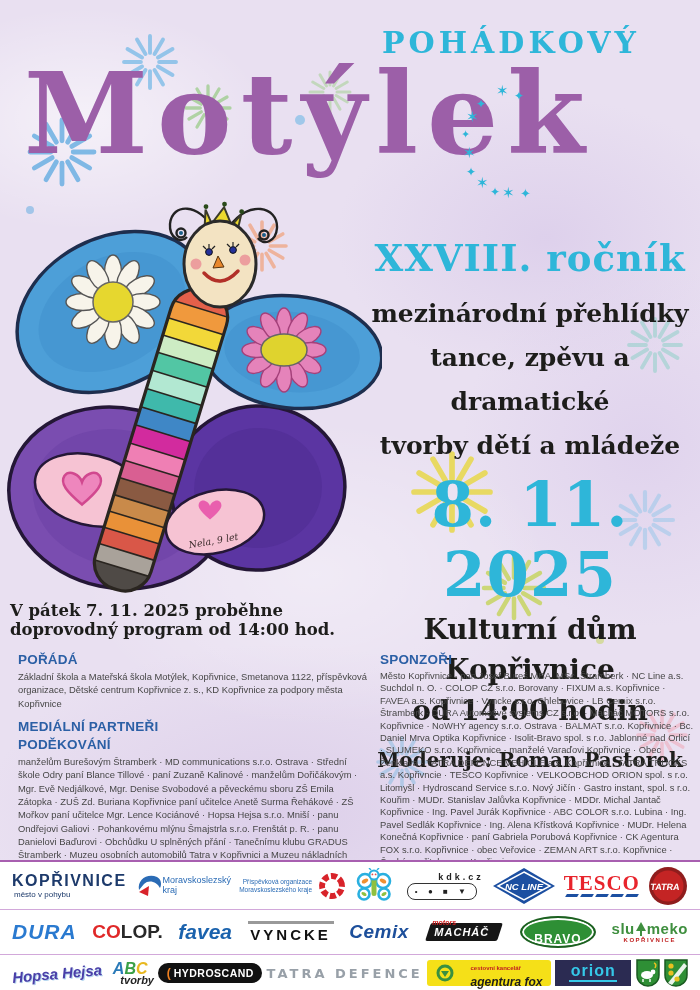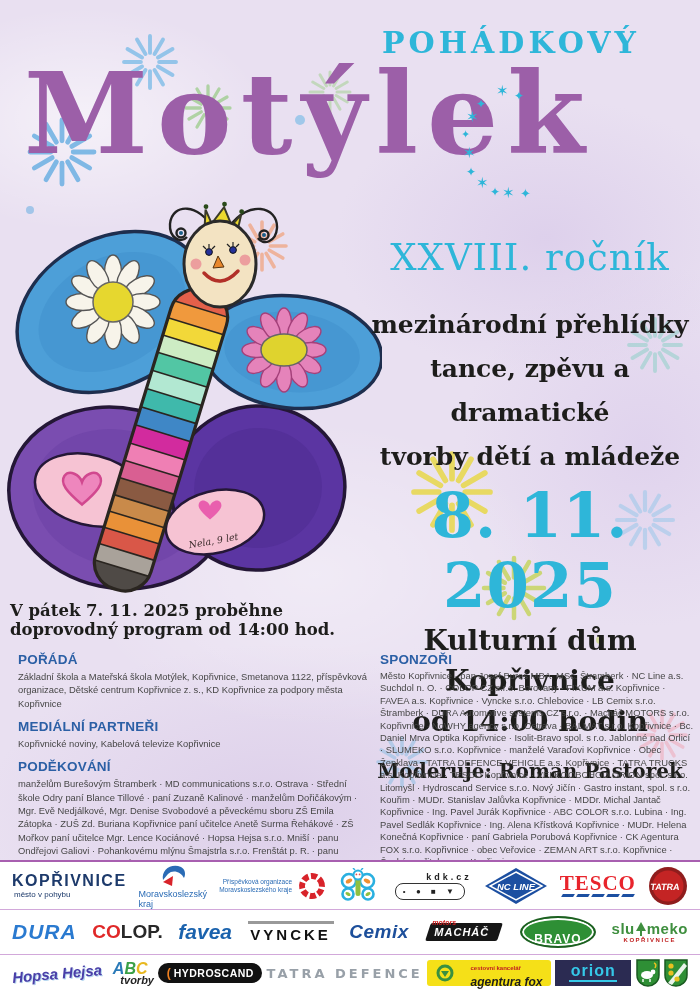--- a/index.html
+++ b/index.html
@@ -22,21 +22,21 @@
   }
   .big-title{
     position:absolute;left:24px;top:52px;width:660px;
     font-size:112px;font-weight:bold;color:#9c5fa8;letter-spacing:9px;line-height:1.1;
     white-space:nowrap;
   }
   .title-stars{position:absolute;left:430px;top:70px;}
   .title-stars text{fill:#2eb6d9;font-family:"DejaVu Sans",sans-serif;}
   
   .right-col{position:absolute;left:365px;top:236px;width:330px;text-align:center;color:#1d1d1b;}
-  .edition{font-size:37px;font-weight:normal;color:#2eb6d9;margin-bottom:24px;letter-spacing:1px;}
+  .edition{font-size:37px;font-weight:bold;color:#2eb6d9;margin-bottom:12px;letter-spacing:1px;}
   .sub-line{font-size:25px;font-weight:bold;line-height:44px;}
   .date-line{font-size:61px;font-weight:bold;color:#2eb6d9;line-height:70px;margin-top:2px;letter-spacing:1px;}
   .venue-line{font-size:28px;font-weight:bold;line-height:40px;}
   .time-line{font-size:28px;font-weight:bold;line-height:42px;}
   .host-line{font-size:20px;font-weight:bold;margin-top:16px;}
   .side-note{position:absolute;left:10px;top:601px;width:372px;font-size:16.5px;font-weight:bold;color:#1d1d1b;}
   
   .info{font-family:"Liberation Sans",sans-serif;color:#474747;}
   .info-left{position:absolute;left:18px;top:652px;width:352px;}
   .info-right{position:absolute;left:380px;top:652px;width:315px;}
@@ -48,21 +48,21 @@
     position:absolute;left:0;top:860px;width:700px;height:130px;background:#fff;
     border-top:2px solid #a85fb0;font-family:"Liberation Sans",sans-serif;
   }
   .logo-row{display:flex;align-items:center;justify-content:space-between;padding:0 12px;}
   .row1{height:47px;border-bottom:1px solid #d2a8da;}
   .row2{height:44px;border-bottom:1px solid #d2a8da;}
   .row3{height:36px;}
   .logo{display:flex;flex-direction:column;align-items:center;justify-content:center;text-align:center;}
   .lg-kop .t1{font-size:16px;font-weight:bold;color:#1d3a6b;letter-spacing:1.5px;}
   .lg-kop .t2{font-size:8px;color:#1d3a6b;align-self:flex-start;margin-left:2px;}
-  .lg-msk{flex-direction:column;}
+  .lg-msk{flex-direction:row;}
   .lg-msk .txt{font-size:9px;color:#2a6bb5;text-align:left;line-height:1.1;}
   .lg-pris{flex-direction:row;gap:5px;}
   .lg-pris .txt{font-size:6.5px;color:#2a6bb5;text-align:right;line-height:1.2;}
   .lg-kdk .t1{font-size:9px;color:#222;letter-spacing:3px;font-weight:bold;padding-left:37px;}
   .lg-kdk .box{width:68px;height:15px;border:1.5px solid #333;border-radius:8px;display:flex;align-items:center;justify-content:center;font-size:8px;color:#222;letter-spacing:4px;margin-top:1px;}
   .lg-tesco .t1{font-family:"Liberation Serif",serif;font-size:21px;font-weight:bold;color:#e8242c;letter-spacing:1px;line-height:18px;}
   .dashes{display:flex;gap:3px;margin-top:2px;}
   .dashes span{width:12px;height:3px;background:#1c4fa1;transform:skewX(-30deg);}
   .lg-dura{font-size:21px;font-weight:bold;font-style:italic;color:#2a7ad0;letter-spacing:1px;}
   .lg-colop{font-size:19px;font-weight:bold;}
@@ -308,21 +308,20 @@
     <div class="time-line">od 14:00 hodin</div>
     <div class="host-line">Moderuje: Roman Pastorek</div>
   </div>
 
   <div class="side-note">V pátek 7. 11. 2025 proběhne doprovodný program  od 14:00 hod.</div>
 
   <div class="info info-left">
     <p class="sec-head">POŘÁDÁ</p>
     <p class="sec-body">Základní škola a Mateřská škola Motýlek, Kopřivnice, Smetanova 1122, příspěvková organizace, Dětské centrum Kopřivnice z. s., KD Kopřivnice za podpory města Kopřivnice</p>
     <p class="sec-head">MEDIÁLNÍ PARTNEŘI</p>
-    <p class="sec-body">Kopřivnické noviny, Kabelová televize Kopřivnice</p>
     <p class="sec-head">PODĚKOVÁNÍ</p>
     <p class="sec-body">manželům Burešovým Štramberk · MD communications s.r.o. Ostrava · Střední škole Odry paní Blance Tillové · paní Zuzaně Kalinové · manželům Dořičákovým · Mgr. Evě Nedjálkové, Mgr. Denise Svobodové a pěveckému sboru ZŠ Emila Zátopka · ZUŠ Zd. Buriana Kopřivnice paní učitelce Anetě Surma Řehákové · ZŠ Mořkov paní učitelce Mgr. Lence Kociánové · Hopsa Hejsa s.r.o. Mniší · panu Ondřejovi Galiovi · Pohankovému mlýnu Šmajstrla s.r.o. Frenštát p. R. · panu Danielovi Baďurovi · Obchůdku U splněných přání · Tanečnímu klubu GRADUS Štramberk · Muzeu osobních automobilů Tatra v Kopřivnici a Muzeu nákladních automobilů Tatra v Kopřivnici · Půjčovně kostýmů Kašpárek Lubina paní Janě Vašicové · dětem, žákům a zaměstnancům ZŠ a MŠ Motýlek Kopřivnice ·</p>
   </div>
   <div class="info info-right">
     <p class="sec-head">SPONZOŘI</p>
     <p class="sec-body">Město Kopřivnice · pan Josef Bureš MBA. MSc. Štramberk · NC Line a.s. Suchdol n. O. · COLOP CZ s.r.o. Borovany · FIXUM a.s. Kopřivnice · FAVEA a.s. Kopřivnice · Vyncke s.r.o. Chlebovice · LB Cemix s.r.o. Štramberk · DURA Automotive systems CZ s.r.o. · Macháč MOTORS s.r.o. Kopřivnice · NoWHY agency s.r.o. Ostrava · BALMAT s.r.o. Kopřivnice · Bc. Daniel Mrva Optika Kopřivnice · Isolit-Bravo spol. s r.o. Jablonné nad Orlicí · SLUMEKO s.r.o. Kopřivnice · manželé Varaďovi Kopřivnice · Obec Ženklava · TATRA DEFENCE VEHICLE a.s. Kopřivnice · TATRA TRUCKS a.s. Kopřivncie · TESCO Kopřivnice · VELKOOBCHOD ORION spol. s r.o. Litomyšl · Hydroscand Service s.r.o. Nový Jičín · Gastro instant, spol. s r.o. Kouřim · MUDr. Stanislav Jalůvka Kopřivnice · MDDr. Michal Jantač Kopřivnice · Ing. Pavel Jurák Kopřivnice · ABC COLOR s.r.o. Lubina · Ing. Pavel Sedlák Kopřivnice · Ing. Alena Křístková Kopřivnice · MUDr. Helena Konečná Kopřivnice · paní Gabriela Porubová Kopřivnice · CK Agentura FOX s.r.o. Kopřivnice · obec Veřovice · ZEMAN ART s.r.o. Kopřivnice · Česká spořitelna a.s. Kopřivnice·</p>
   </div>
 
   <div class="logo-strip">
 

